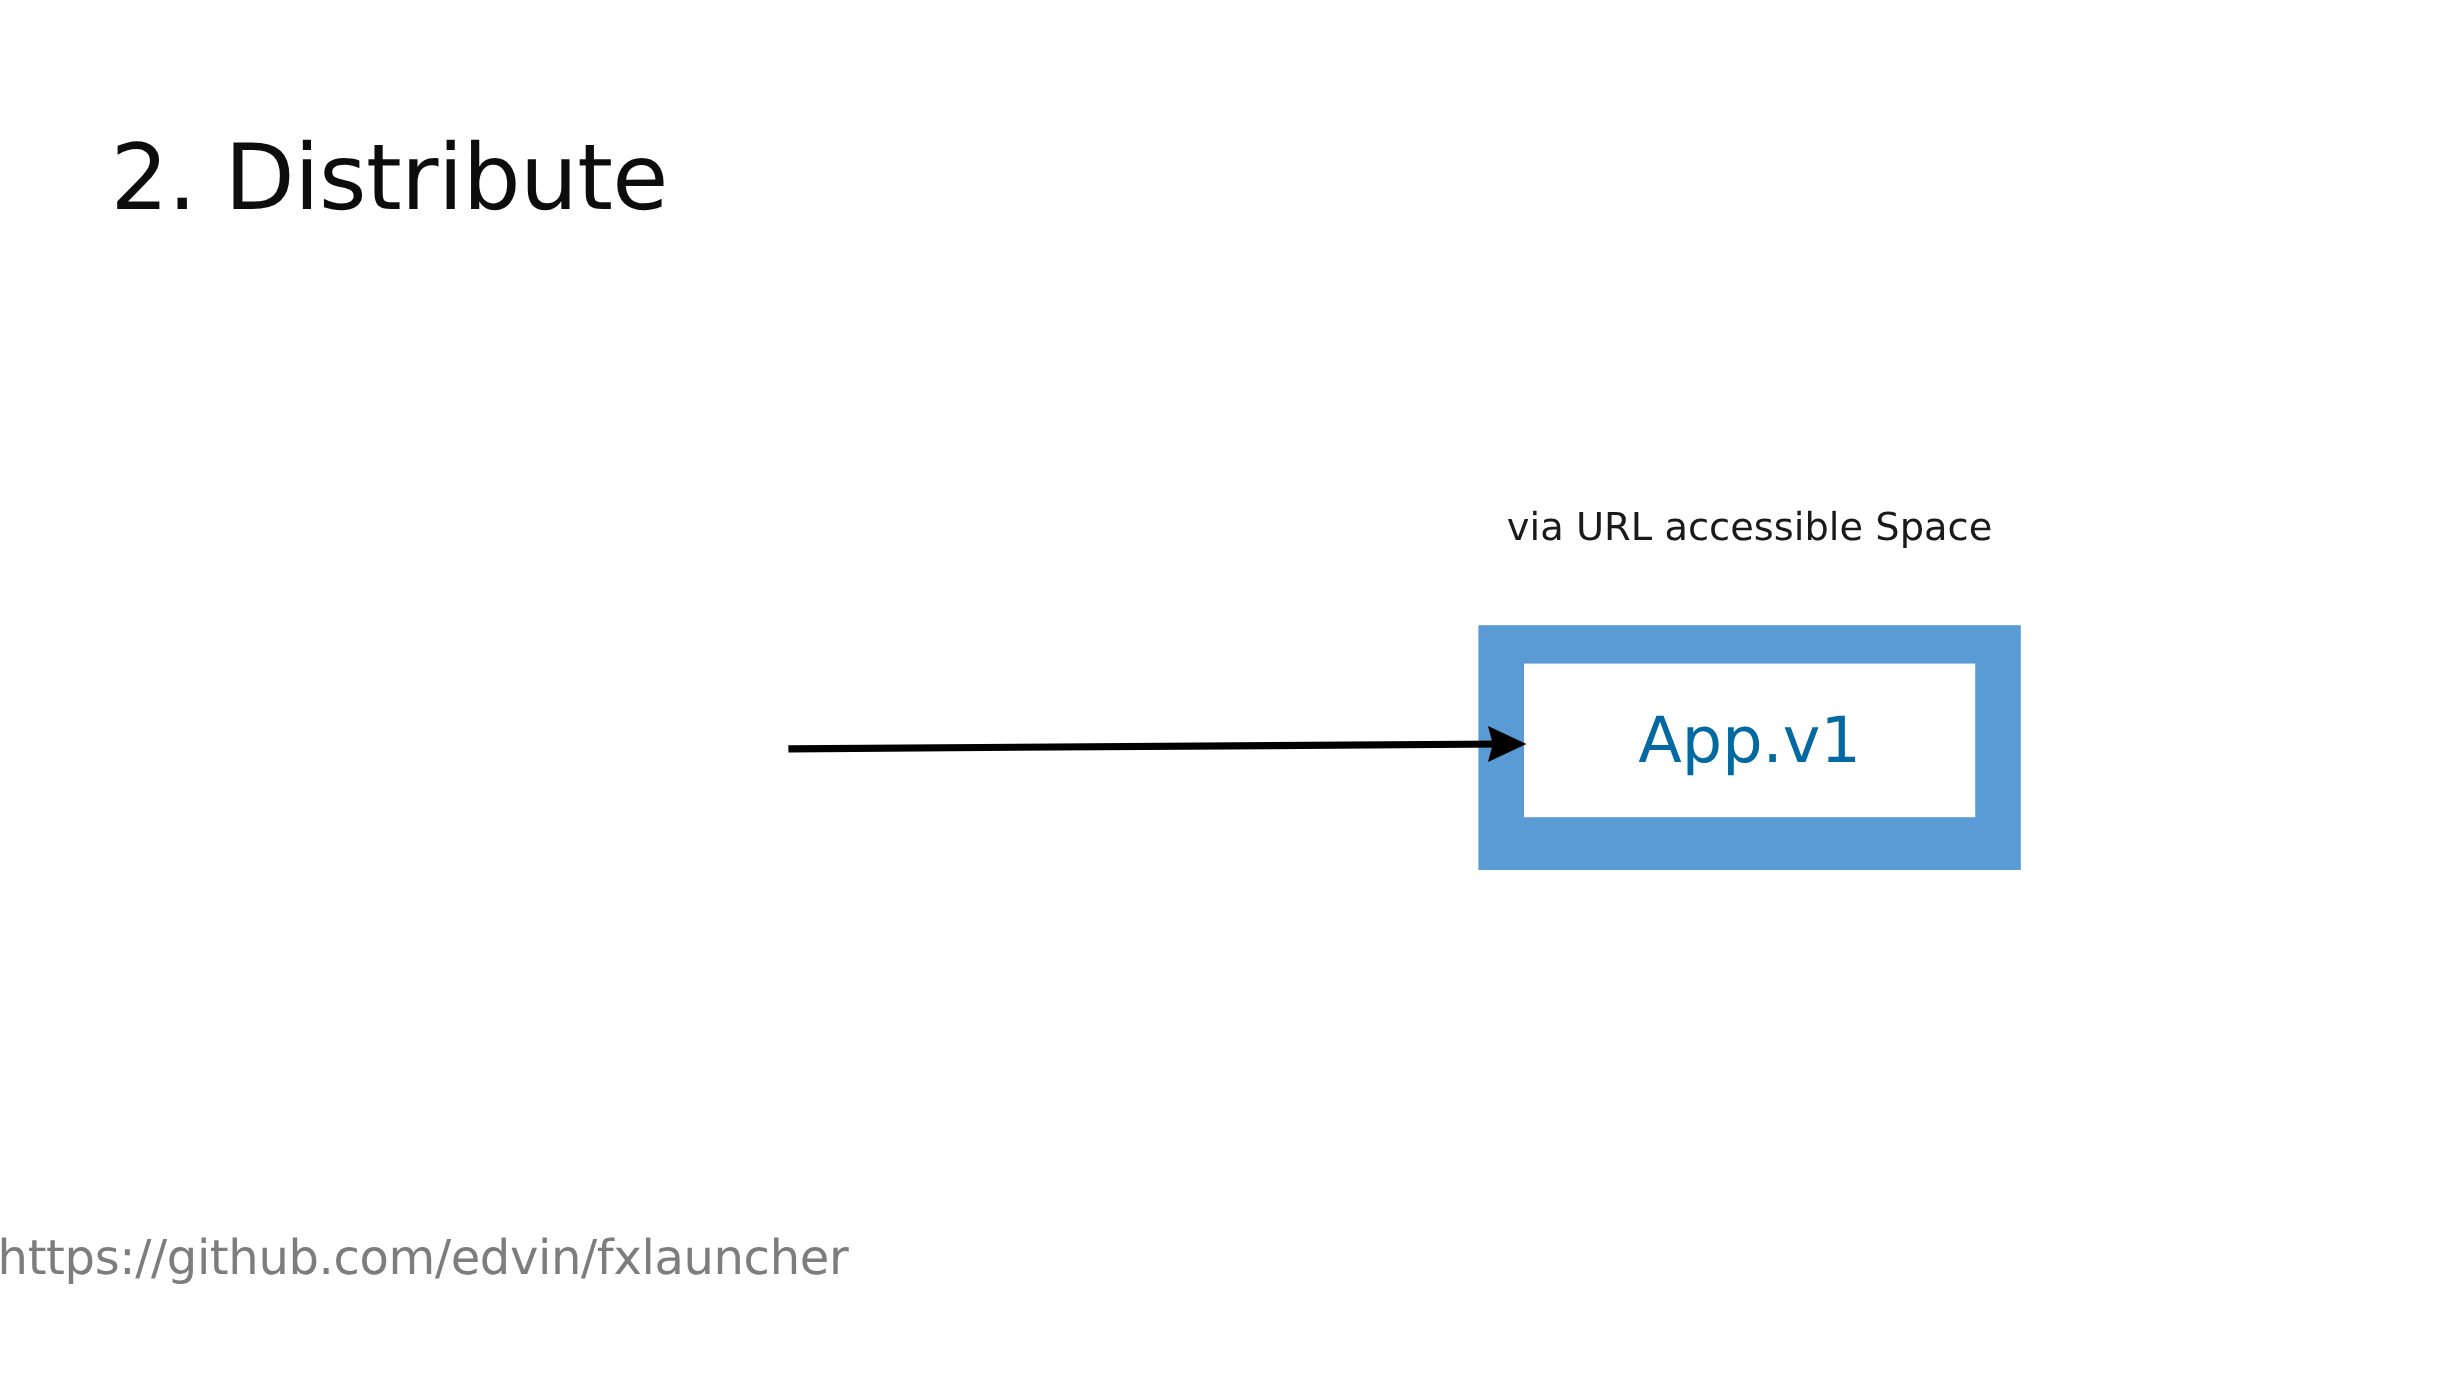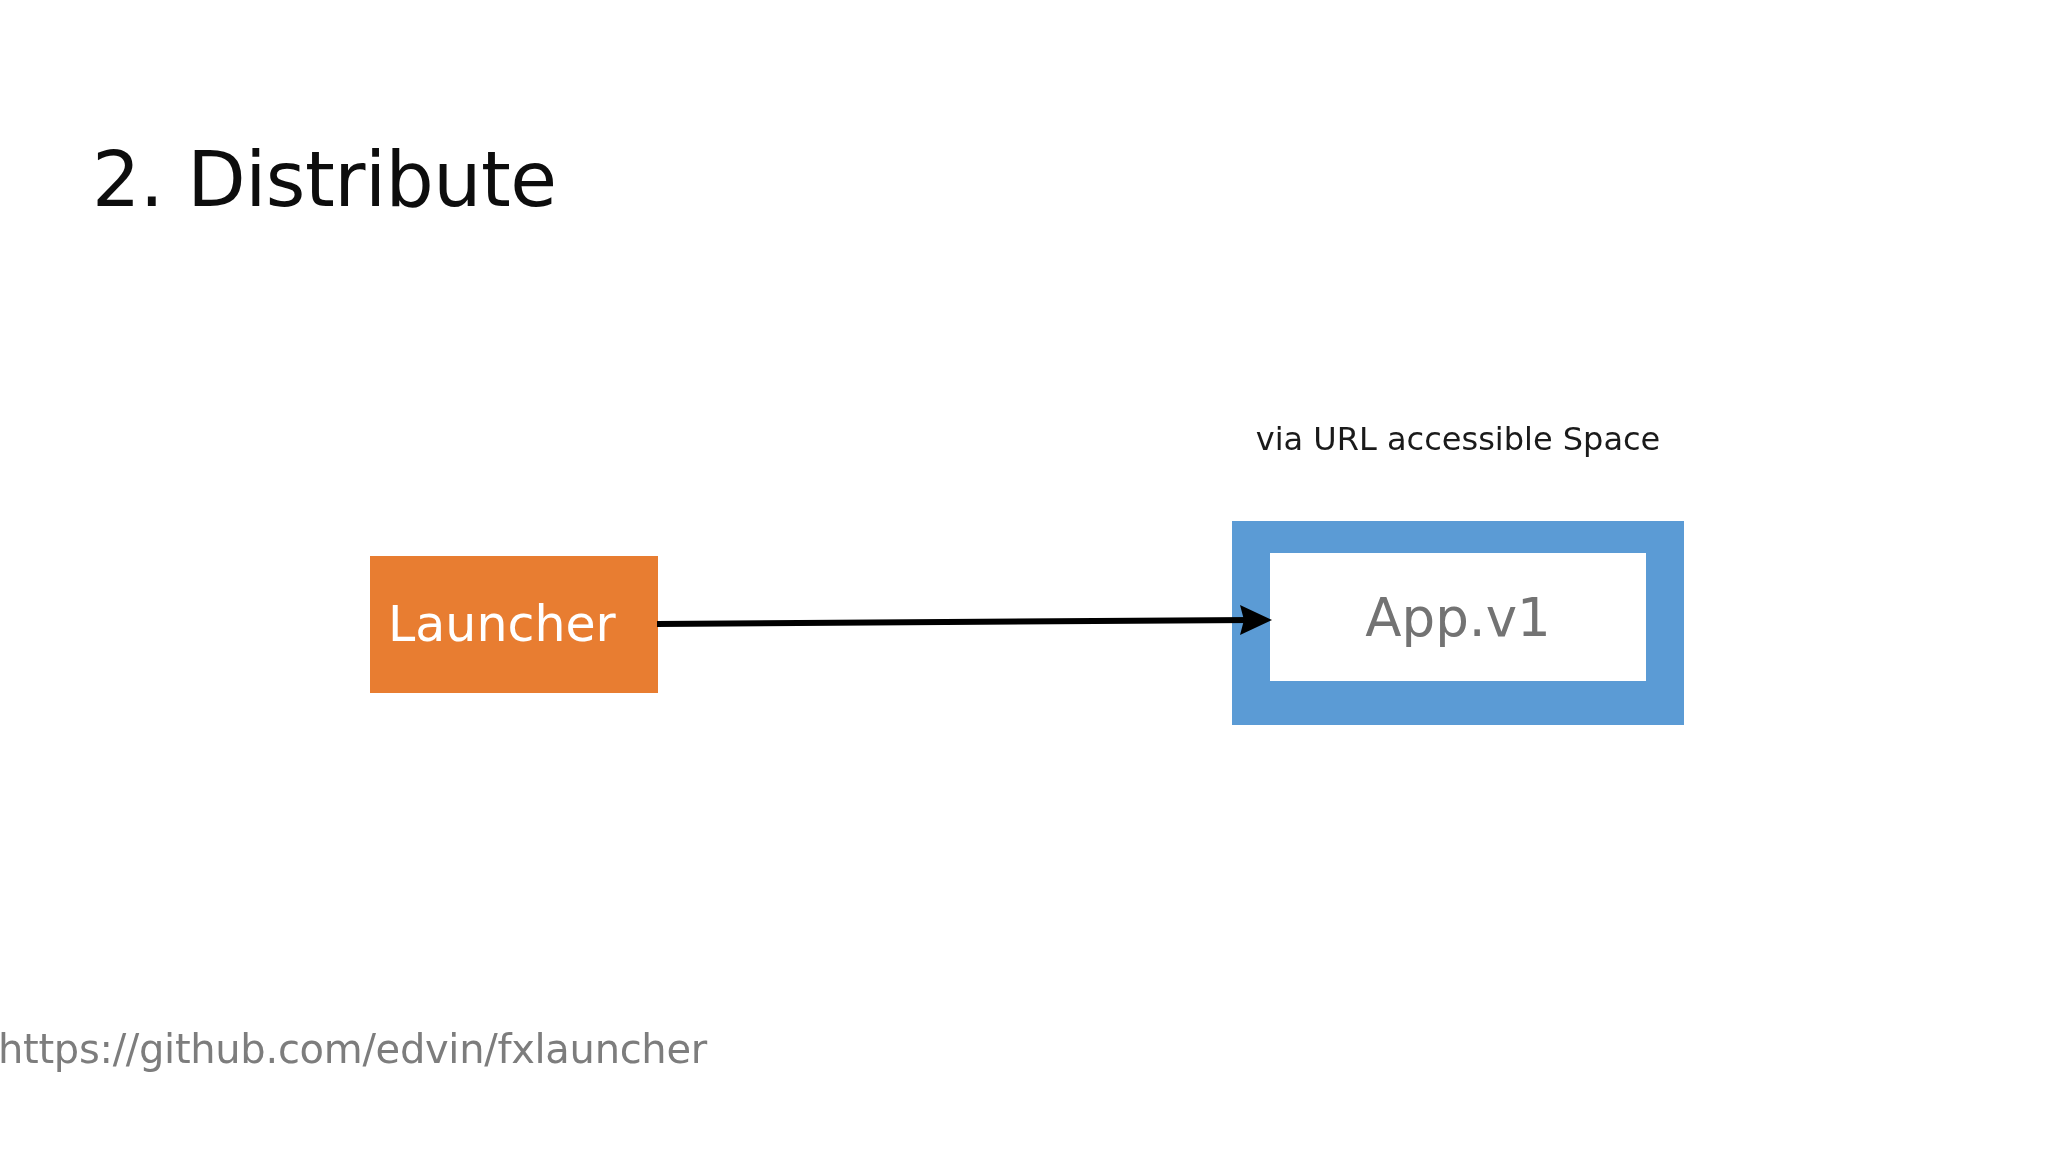--- a/index.html
+++ b/index.html
@@ -27,21 +27,20 @@
     position: absolute;
     left: 92px;
     top: 108px;
     font-family: "DejaVu Sans", sans-serif;
     font-size: 76px;
     font-weight: 400;
     line-height: 1.05;
     color: #0d0d0d;
     letter-spacing: -0.5px;
     white-space: nowrap;
-    margin-top: 32px;
   }
 
   
   .diagram {
     position: absolute;
     left: 0;
     top: 0;
     width: 2048px;
     height: 964px;
   }
@@ -90,21 +89,21 @@
     background: #ffffff;
     display: flex;
     align-items: center;
     justify-content: center;
     box-sizing: border-box;
   }
   .node-app-label {
     font-family: "DejaVu Sans", sans-serif;
     font-size: 53px;
     font-weight: 400;
-    color: #737373;
+    color: #0369a1;
     line-height: 1;
     white-space: nowrap;
   }
 
   
   .space-caption {
     position: absolute;
     left: 1232px;
     top: 420px;
     width: 452px;
@@ -156,23 +155,20 @@
   <div class="diagram">
 
     <div class="space-caption">via URL accessible Space</div>
 
     <div class="node-space"></div>
 
     <div class="node-app">
       <span class="node-app-label">App.v1</span>
     </div>
 
-    <div class="node-launcher">
-      <span class="node-launcher-label">Launcher</span>
-    </div>
 
     <svg class="arrow-layer" width="2048" height="1152" viewBox="0 0 2048 1152">
       <g>
         <line x1="657" y1="624" x2="1253" y2="620" stroke="#000000" stroke-width="6"></line>
         <polygon points="1272,620 1240,605 1244,620 1240,635" fill="#000000"></polygon>
       </g>
     </svg>
 
   </div>
 

